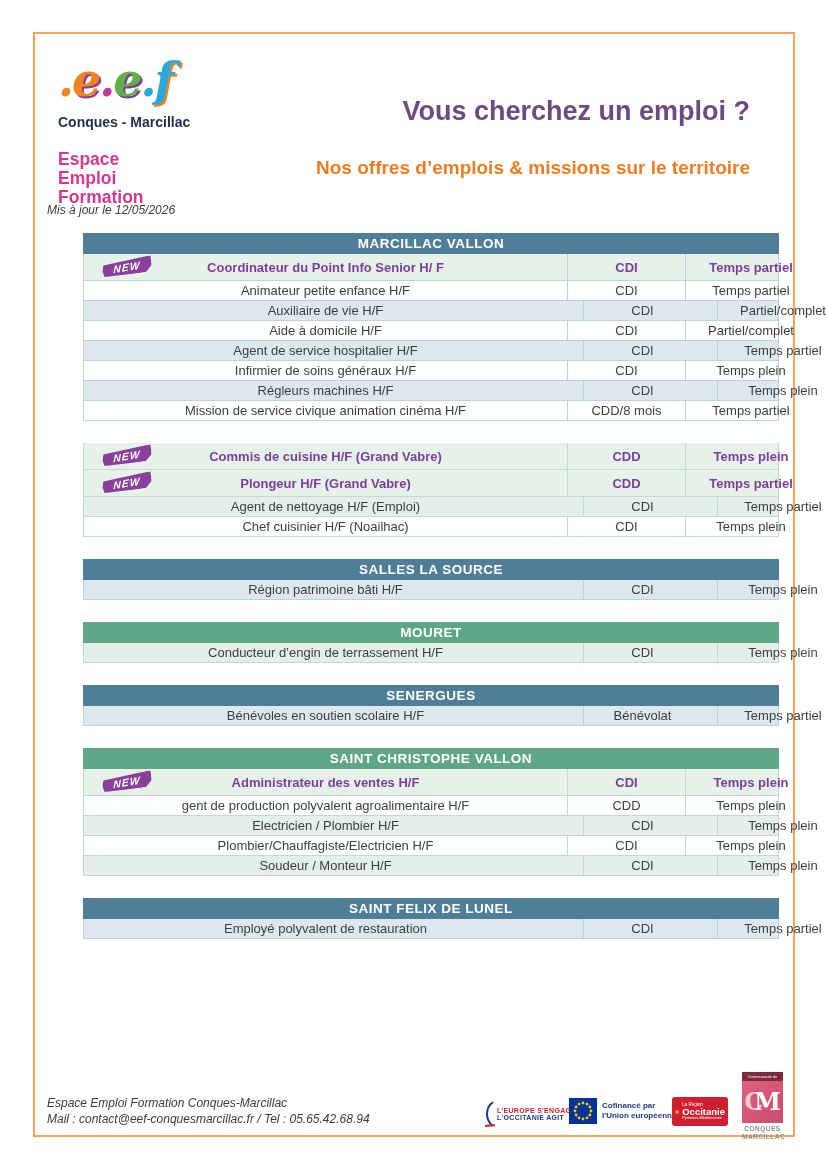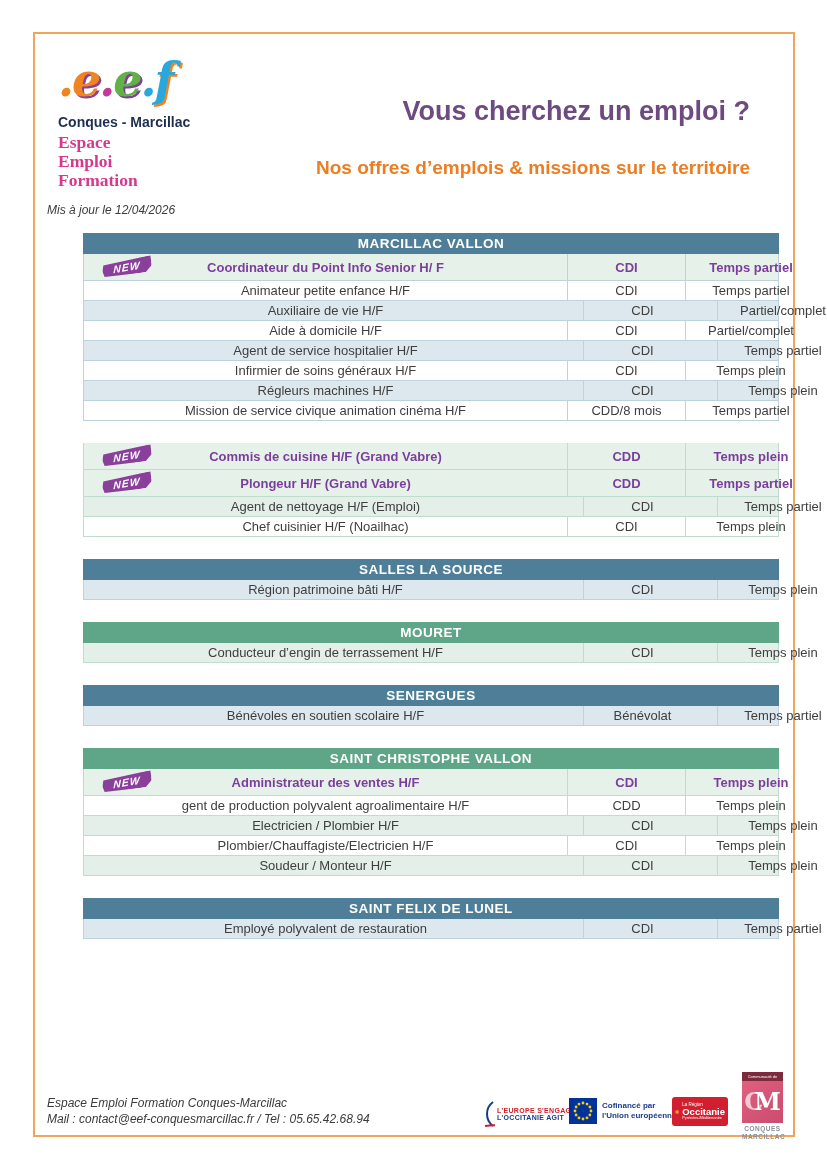--- a/index.html
+++ b/index.html
@@ -13,22 +13,22 @@
   .logo-block { position:absolute; left:58px; top:52px; }
   .logo-letters { font-family:"DejaVu Serif", serif; font-style:italic; font-weight:bold;
                   font-size:46px; line-height:56px; letter-spacing:-2px; }
   .logo-letters .d1 { color:#f08421; }
   .logo-letters .d2 { color:#c23a9e; }
   .logo-letters .d3 { color:#29a8dd; }
   .logo-letters .l1 { color:#f08421; text-shadow:2px 2px 0 #8a3f98; }
   .logo-letters .l2 { color:#62b146; text-shadow:2px 2px 0 #7d3f98; }
   .logo-letters .l3 { color:#29a8dd; text-shadow:2px 2px 0 #f08421; }
   .logo-community { font-size:14px; font-weight:bold; color:#1f2d50; margin-top:6px; }
-  .logo-org { margin-top:3px; font-size:17.5px; font-weight:bold; line-height:19px;
-              color:var(--logo-pink,#d6388f);font-family:Liberation Serif, serif; }
+  .logo-org { margin-top:20px; font-size:17.5px; font-weight:bold; line-height:19px;
+              color:var(--logo-pink,#d6388f); }
 
   .updated { position:absolute; left:47px; top:203px; font-size:12px; font-style:italic; color:#3c3c3c; }
 
   .page-title { position:absolute; right:77px; top:96px; font-size:27px; font-weight:bold;
                 color:var(--title-purple,#6d4b80); }
   .page-subtitle { position:absolute; right:77px; top:157px; font-size:19px; font-weight:bold;
                    color:var(--subtitle-orange,#ed7d23); }
 
   
   .tables { position:absolute; left:47px; top:233px; width:732px; }
@@ -93,21 +93,21 @@
     <div class="logo-community">Conques - Marcillac</div>
     <div class="logo-org">
       <div>Espace</div>
       <div>Emploi</div>
       <div>Formation</div>
     </div>
   </div>
 
   <div class="page-title">Vous cherchez un emploi ?</div>
   <div class="page-subtitle">Nos offres d’emplois &amp; missions sur le territoire</div>
-  <div class="updated">Mis à jour le 12/04/2026</div>
+  <div class="updated">Mis à jour le 12/05/2026</div>
 
   <div class="tables">
       <section class="city-table theme-blue">
         <div class="city-header">MARCILLAC VALLON</div>
         <div class="job-row new-row">
           <div class="cell"><span class="new-badge">NEW</span>Coordinateur du Point Info Senior H/ F</div>
           <div class="cell">CDI</div>
           <div class="cell">Temps partiel</div>
         </div>
         <div class="job-row">

